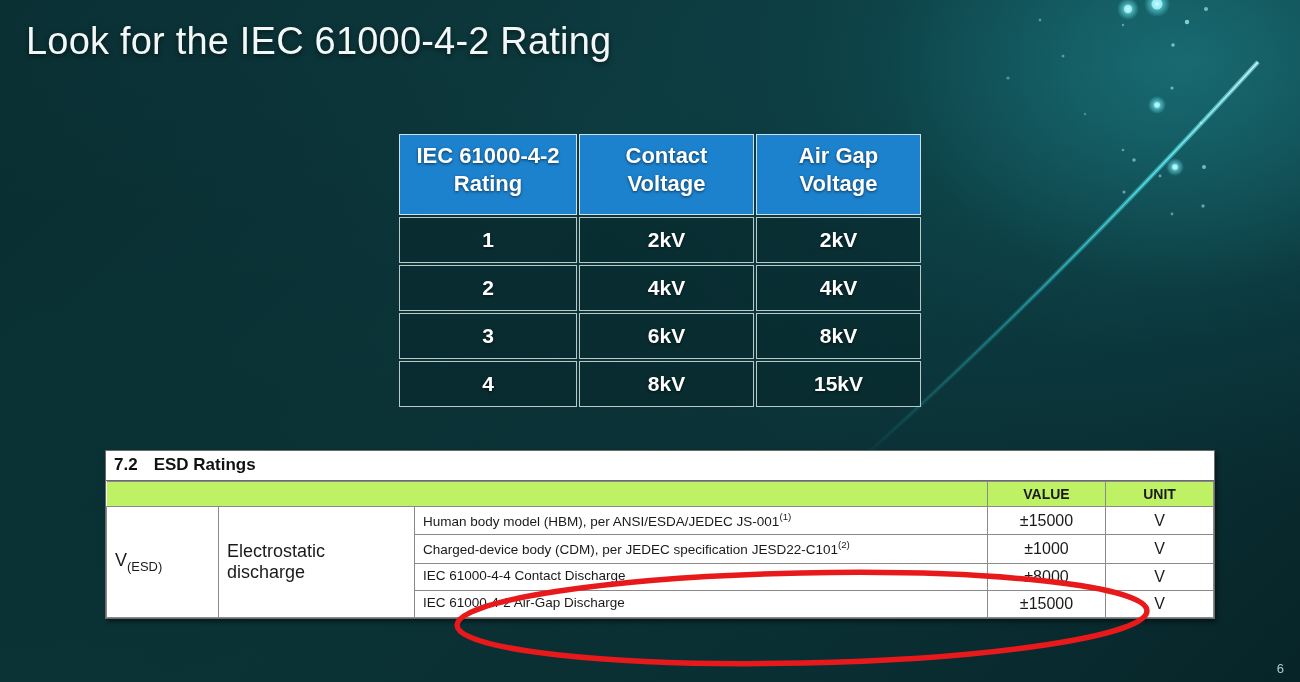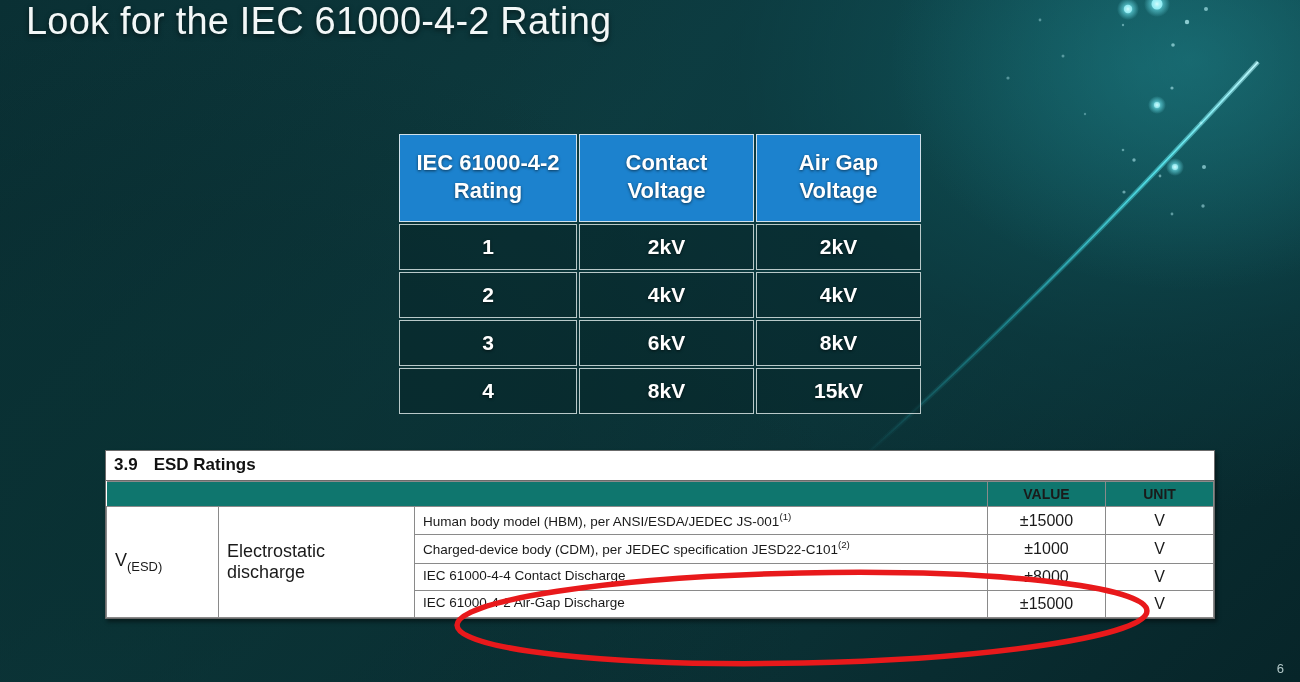--- a/index.html
+++ b/index.html
@@ -27,21 +27,21 @@
   #bg-art {
     position: absolute;
     inset: 0;
     pointer-events: none;
   }
 
   
   .slide-title {
     position: absolute;
     left: 26px;
-    top: 0;
+    top: 20px;
     font-size: 38px;
     color: #f2f7f7;
     letter-spacing: 0.2px;
     text-shadow: 0 2px 5px rgba(0,0,0,0.55);
     white-space: nowrap;
   }
 
   
   .brand {
     position: absolute;
@@ -69,21 +69,21 @@
     text-align: center;
     font-weight: bold;
     color: #ffffff;
     text-shadow: 0 1px 3px rgba(0,0,0,0.6);
     border: 1px solid #b9c9c9;
   }
   .iec-table th {
     background: #1c82ce;
     font-size: 22px;
     line-height: 1.28;
-    padding: 14px 4px 16px;
+    padding: 7px 4px 16px;
     border-color: #cfe0ea;
   }
   .iec-table td {
     background: rgba(7,38,41,0.55);
     font-size: 21px;
     padding: 10px 4px;
     height: 46px;
   }
   .iec-table col.c1 { width: 178px; }
   .iec-table col.c2 { width: 175px; }
@@ -116,21 +116,21 @@
     table-layout: fixed;
     font-size: 13.5px;
     color: #1a1a1a;
   }
   table.ds th, table.ds td {
     border: 1px solid #8a8a8a;
     padding: 4px 8px;
     vertical-align: middle;
   }
   table.ds thead th {
-    background: #0f766e;
+    background: #bef264;
     text-align: center;
     font-size: 14px;
     font-weight: bold;
     height: 24px;
   }
   table.ds thead th.blank { border-left: none; }
   .col-sym   { width: 112px; }
   .col-param { width: 196px; }
   .col-cond  { width: auto; }
   .col-val   { width: 118px; }
@@ -272,21 +272,21 @@
       <tr>
         <td>4</td>
         <td>8kV</td>
         <td>15kV</td>
       </tr>
     </tbody>
   </table>
 
   <div class="ds-wrap">
     <div class="ds-section">
-      <span class="num">3.9</span><span>ESD Ratings</span>
+      <span class="num">7.2</span><span>ESD Ratings</span>
     </div>
 
     <table class="ds">
       <colgroup>
         <col class="col-sym">
           <col class="col-param">
           <col class="col-cond">
         <col class="col-val">
           <col class="col-unit">
       </colgroup>

